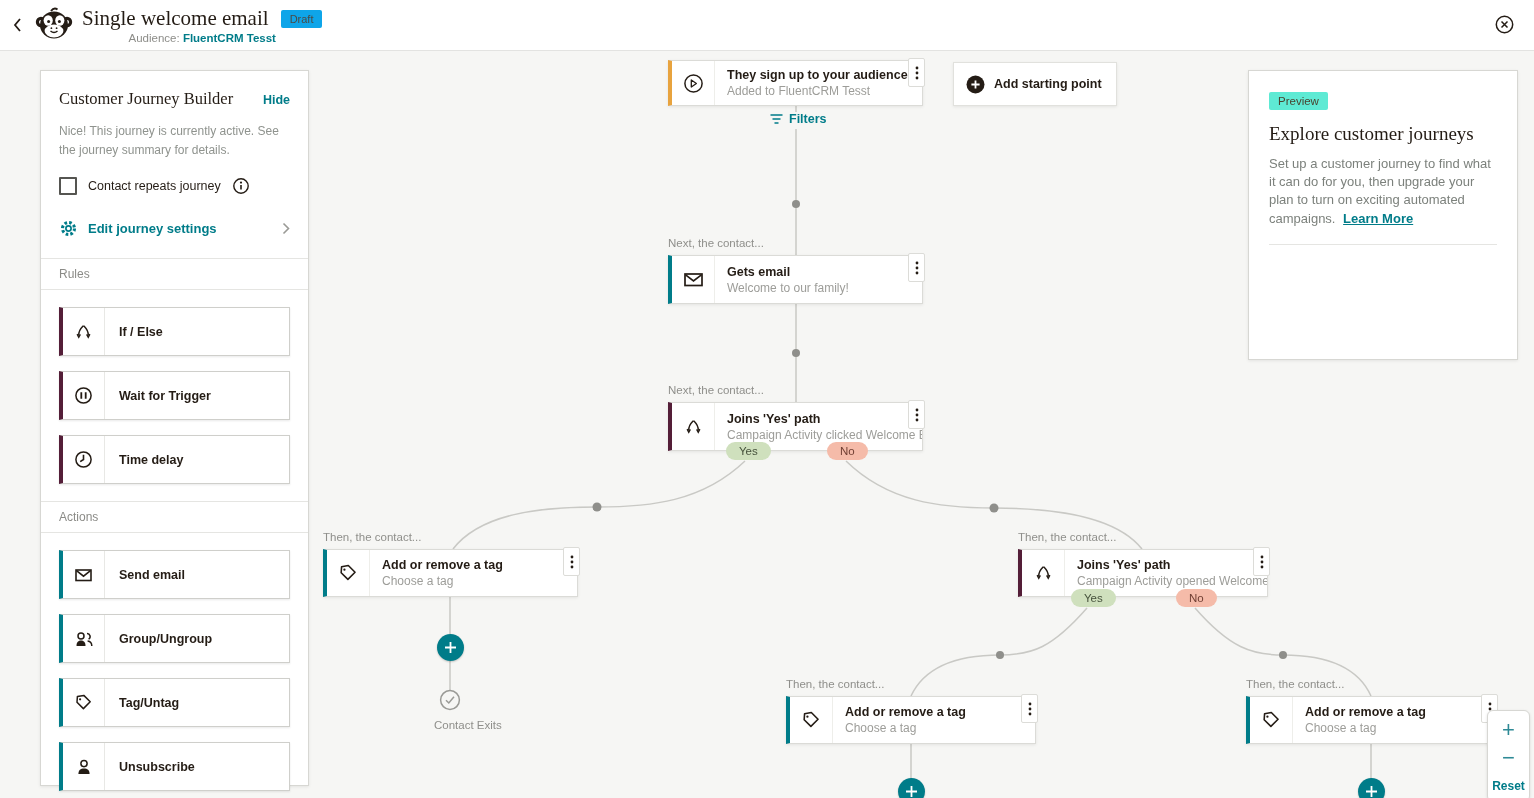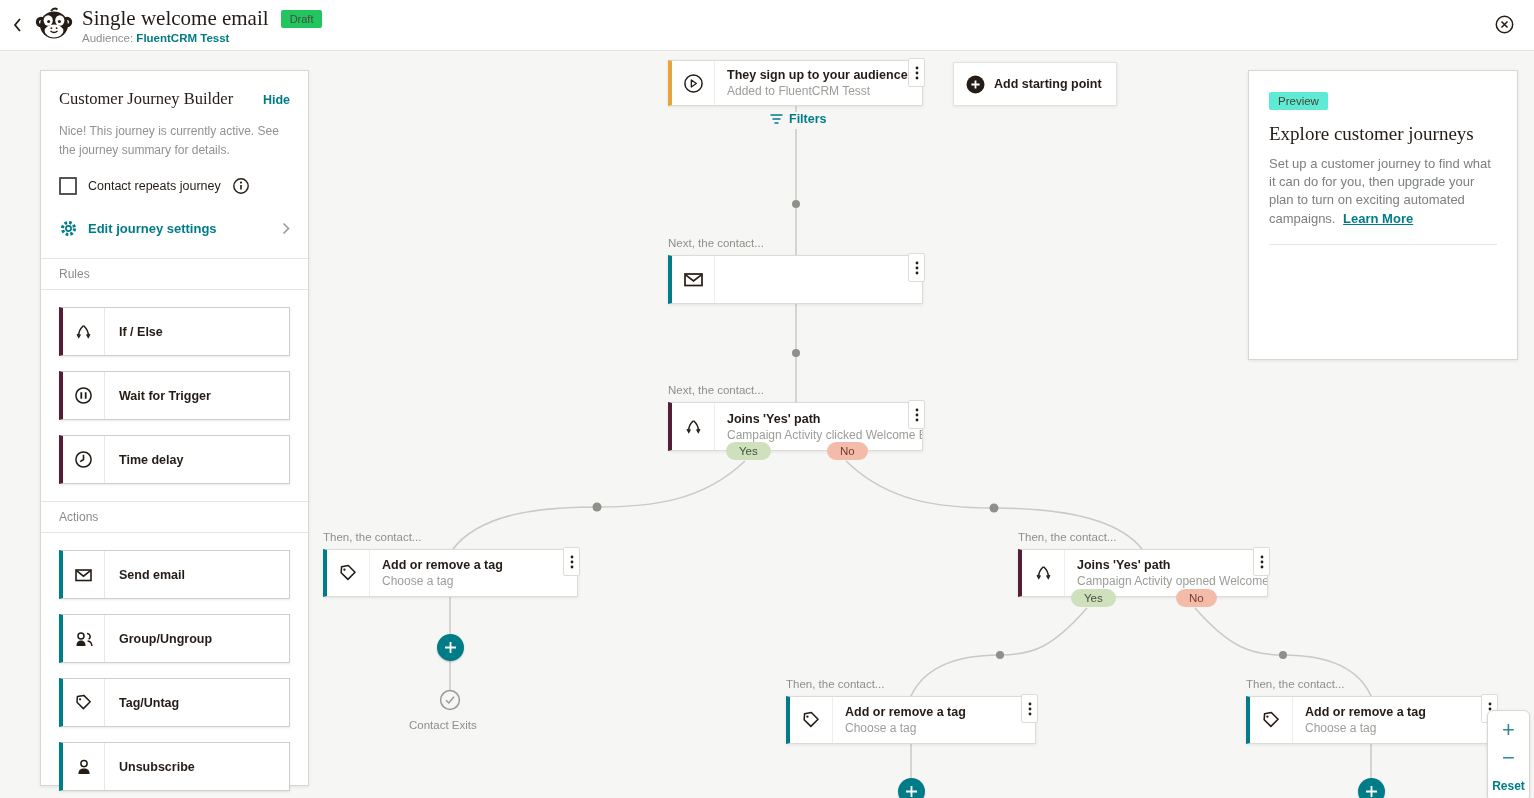--- a/index.html
+++ b/index.html
@@ -11,22 +11,22 @@
   
   .header {
     position:absolute; top:0; left:0; right:0; height:51px; background:#fff;
     border-bottom:1px solid #e3e3e1; z-index:30; display:flex; align-items:center;
   }
   .back-btn { width:34px; display:flex; justify-content:center; cursor:pointer; }
   .logo { width:40px; height:40px; margin-right:8px; }
   .title-block { display:flex; flex-direction:column; justify-content:center; }
   .title-row { display:flex; align-items:center; gap:12px; }
   .page-title { font-family:"Liberation Serif", serif; font-size:21px; font-weight:400; color:#241c15; }
-  .status-badge { background:#22c55e; color:#4a4a45; font-size:11px; padding:3px 9px; border-radius:2px; }
-  .audience-row { font-size:11.5px; margin-top:1px; }
+  .status-badge { background:#0ea5e9; color:#4a4a45; font-size:11px; padding:3px 9px; border-radius:2px; }
+  .audience-row { font-size:11.5px; margin-top:1px;text-align:center; }
   .audience-label { color:#8d8d89; }
   .audience-link { color:#007c89; font-weight:bold; text-decoration:none; }
   .close-btn { position:absolute; right:20px; top:15px; cursor:pointer; }
 
   
   .panel { position:absolute; background:#fff; border:1px solid #d7d7d3; box-shadow:0 1px 3px rgba(0,0,0,.08); }
 
   
   .sidebar { left:40px; top:70px; width:269px; height:716px; z-index:10; }
   .sb-top { padding:18px 18px 0 18px; }
@@ -337,20 +337,24 @@
   </div>
 
   <div class="flow-label" style="left:668px; top:237px;">Next, the contact...</div>
   <div class="node teal" style="left:668px; top:255px; width:255px; height:49px;">
     <span class="node-icon">
       <svg width="21" height="19" viewBox="0 0 21 19">
         <rect x="2" y="4" width="17" height="11.5" stroke="#241c15" stroke-width="1.7" fill="none"></rect>
         <path d="M2.6 4.8 L10.5 11 L18.4 4.8" stroke="#241c15" stroke-width="1.7" fill="none"></path>
       </svg>
     </span>
+    <span class="node-body">
+      <span class="node-title">Gets email</span>
+      <span class="node-sub">Welcome to our family!</span>
+    </span>
     <span class="kebab">
       <svg width="4" height="14" viewBox="0 0 4 14">
         <circle cx="2" cy="2" r="1.4" fill="#241c15"></circle>
           <circle cx="2" cy="7" r="1.4" fill="#241c15"></circle>
           <circle cx="2" cy="12" r="1.4" fill="#241c15"></circle>
       </svg>
     </span>
   </div>
 
   <div class="flow-label" style="left:668px; top:384px;">Next, the contact...</div>
@@ -403,21 +407,21 @@
 
   <div class="plus-circle" style="left:437px; top:634px;">
     <svg width="13" height="13" viewBox="0 0 13 13">
       <path d="M6.5 1 V12 M1 6.5 H12" stroke="#fff" stroke-width="1.8"></path>
     </svg>
   </div>
   <svg class="exit-icon" style="left:439px; top:689px;" width="22" height="22" viewBox="0 0 22 22">
     <circle cx="11" cy="11" r="9.4" stroke="#9a9a96" stroke-width="1.5" fill="none"></circle>
     <path d="M7 11.3 L9.8 14 L15 7.8" stroke="#9a9a96" stroke-width="1.5" fill="none"></path>
   </svg>
-  <div class="exit-label" style="left:409px; top:719px;">Contact Exits</div>
+  <div class="exit-label" style="left:434px; top:719px;">Contact Exits</div>
 
   <div class="flow-label" style="left:1018px; top:531px;">Then, the contact...</div>
   <div class="node branch" style="left:1018px; top:549px; width:250px; height:48px;">
     <span class="node-icon">
       <svg width="19" height="18" viewBox="0 0 18 17">
         <g stroke="#241c15" stroke-width="1.4" fill="none">
           <path d="M9 2.5 C6.5 5 4.5 6.5 4.5 11.5"></path>
           <path d="M9 2.5 C11.5 5 13.5 6.5 13.5 11.5"></path>
           <path d="M3 10.5 L4.5 13.4 L6 10.8"></path>
           <path d="M12 10.8 L13.5 13.4 L15 10.5"></path>

